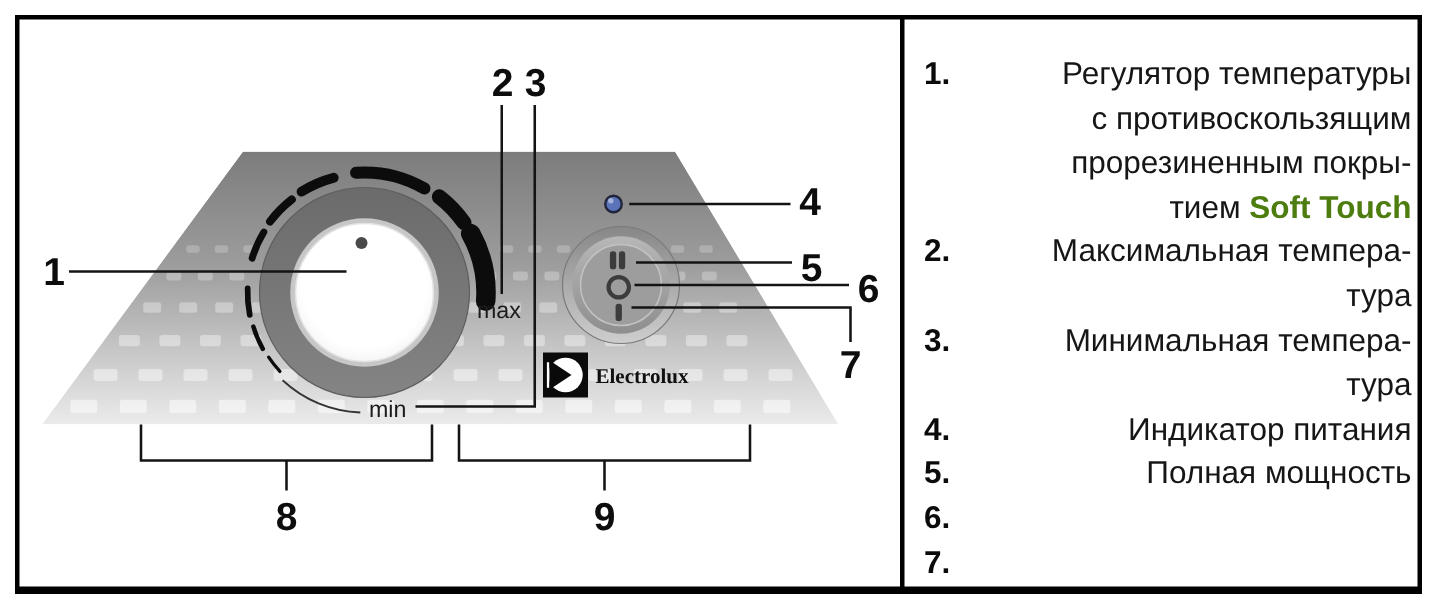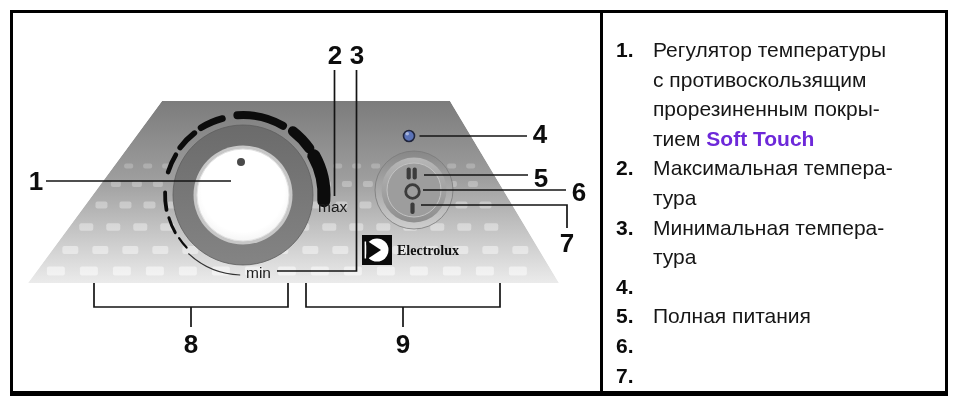--- a/index.html
+++ b/index.html
@@ -6,22 +6,22 @@
   #page{position:relative;width:958px;height:404px;background:#ffffff;overflow:hidden;
         font-family:"Liberation Sans","DejaVu Sans",sans-serif;}
   #frame{position:absolute;left:10px;top:10px;width:938px;height:386px;box-sizing:border-box;
          border:3px solid #000;border-bottom-width:5px;pointer-events:none;}
   #divider{position:absolute;left:600px;top:10px;width:3px;height:386px;background:#000;}
   #diagram{position:absolute;left:0;top:0;width:600px;height:404px;}
   #legend{position:absolute;left:603px;top:13px;width:342px;height:378px;
           padding:22px 4px 0 13px;box-sizing:border-box;color:#161616;}
   .legend-item{display:flex;align-items:flex-start;font-size:21px;line-height:29.6px;}
   .legend-num{width:37px;flex:0 0 37px;font-weight:bold;color:#0b0b0b;}
-  .legend-text{flex:1;white-space:pre-line;}
-  .legend-text b{font-weight:bold;color:#6d28d9;}
+  .legend-text{flex:1;white-space:pre-line;text-align:right;}
+  .legend-text b{font-weight:bold;color:#4d7c0f;}
   .callout-num{font-family:"Liberation Sans","DejaVu Sans",sans-serif;font-weight:bold;
                font-size:26px;fill:#0d0d0d;text-anchor:middle;}
   .knob-scale-label{font-family:"Liberation Sans","DejaVu Sans",sans-serif;font-size:15.5px;fill:#1c1c1c;}
   .brand-text{font-family:"Liberation Serif","DejaVu Serif",serif;font-weight:bold;font-size:14px;fill:#101010;}
   .callout-line{stroke:#141414;stroke-width:1.7;fill:none;}
 </style>
 </head>
 <body>
 
 <div id="page">
@@ -246,24 +246,25 @@
       <div class="legend-text"><span>Максимальная темпера-
 тура</span><b></b></div>
     </div>
     <div class="legend-item">
       <div class="legend-num">3.</div>
       <div class="legend-text"><span>Минимальная темпера-
 тура</span><b></b></div>
     </div>
     <div class="legend-item">
       <div class="legend-num">4.</div>
+      <div class="legend-text"><span>Индикатор питания</span><b></b></div>
     </div>
     <div class="legend-item">
       <div class="legend-num">5.</div>
-      <div class="legend-text"><span>Полная питания</span><b></b></div>
+      <div class="legend-text"><span>Полная мощность</span><b></b></div>
     </div>
     <div class="legend-item">
       <div class="legend-num">6.</div>
     </div>
     <div class="legend-item">
       <div class="legend-num">7.</div>
     </div>
   </div>
 
   <div id="divider"></div>

